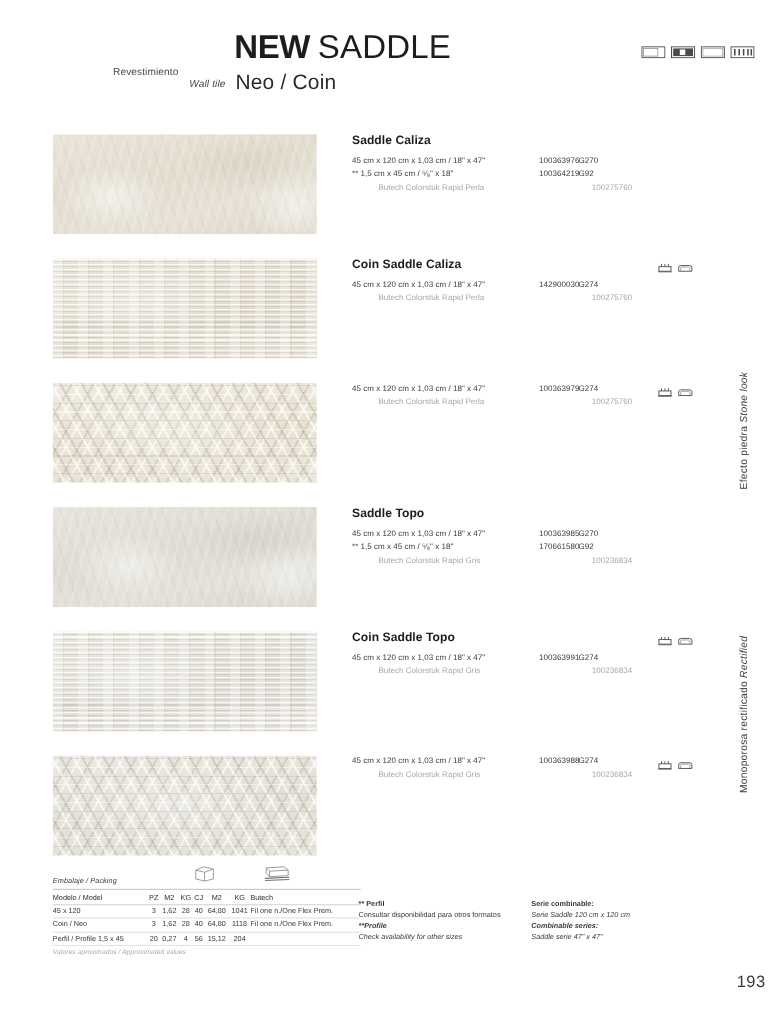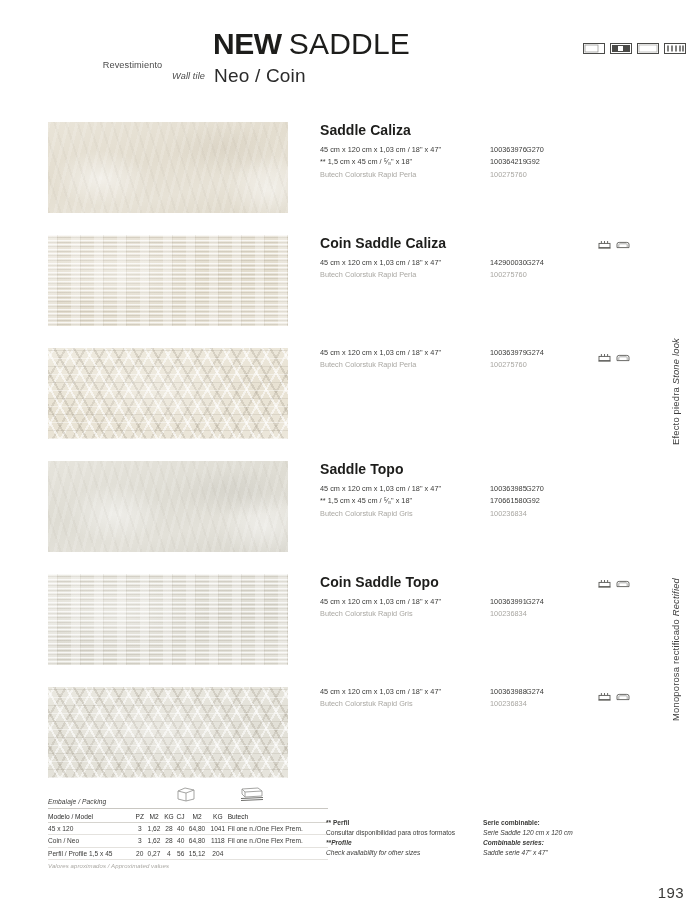--- a/index.html
+++ b/index.html
@@ -195,34 +195,34 @@
   }
 
   
   .info {
     position: absolute;
     left: 320px;
     width: 345px;
   }
   .info h3 {
     margin: 0 0 7px 0;
-    font-size: 14px;
+    font-size: 11px;
     font-weight: 700;
     letter-spacing: .05px;
     color: #1d1d1b;
   }
   .spec-line {
     position: relative;
     height: 12.4px;
     font-size: 7.3px;
     color: #3a3a38;
     letter-spacing: .02px;
     white-space: nowrap;
   }
-  .spec-line.muted, .spec-line.muted .code { color: #a9a7a2; }
+  .spec-line.muted, .spec-line.muted .code { color: #a9a7a2; margin-left: 24px; }
   .spec-line .desc {
     position: absolute; left: 0; top: 0;
   }
   .spec-line .code {
     position: absolute; left: 170px; top: 0;
     color: #3a3a38;
   }
   .spec-line .gcode {
     position: absolute; left: 206px; top: 0;
     color: #3a3a38;
@@ -309,21 +309,21 @@
     width: 185px;
     font-size: 6.6px;
     color: #3a3a38;
     line-height: 1.5;
   }
   .comb .it { font-style: italic; }
   .comb .bold { font-weight: 700; }
 
   .page-no {
     position: absolute;
-    right: 16px; bottom: 16px;
+    right: 4px; bottom: 16px;
     font-size: 15px;
     font-weight: 300;
     color: #3a3a38;
     letter-spacing: .4px;
   }
 </style>
 </head>
 <body>
 
 <div class="header">

